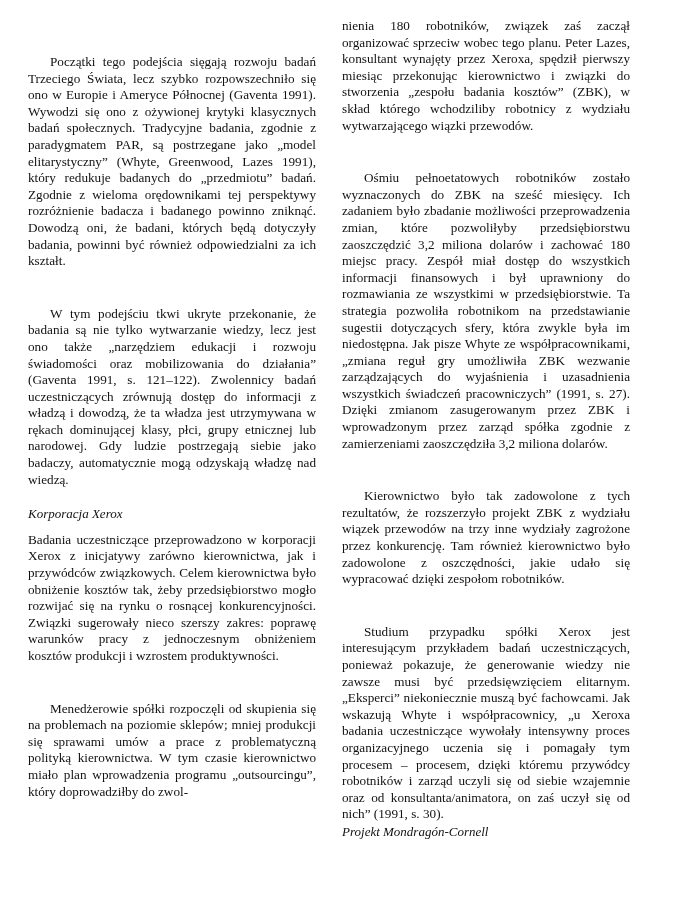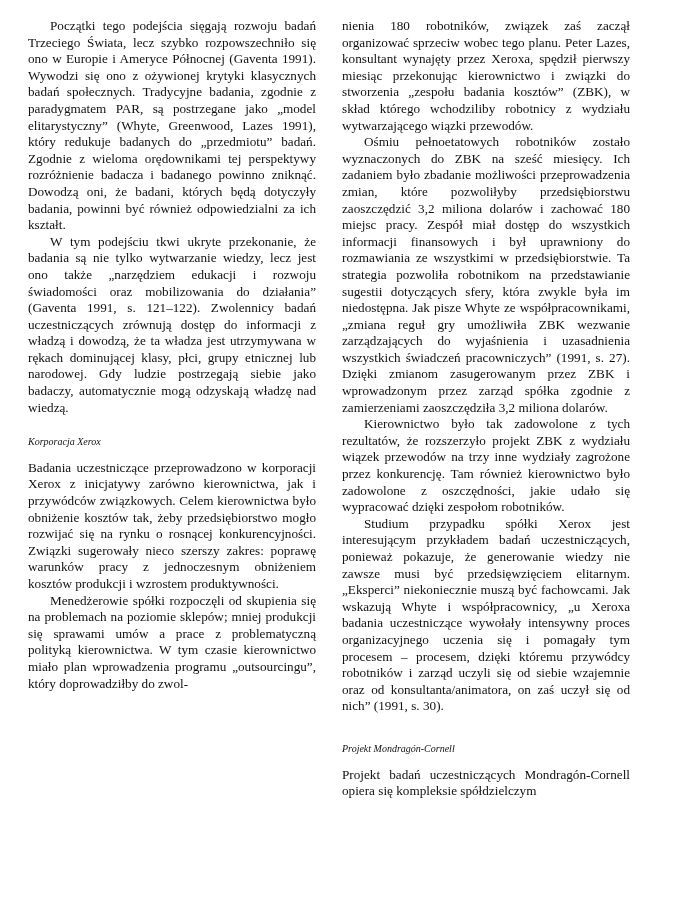--- a/index.html
+++ b/index.html
@@ -35,33 +35,34 @@
     margin: 0;
     text-align: justify;
     text-justify: inter-word;
     font-size: 13.2px;
     line-height: 16.6px;
     hyphens: manual;
     -webkit-hyphens: manual;
   }
   p.indent {
     text-indent: 22px;
+    margin-top: 36px;
   }
   p.noindent {
     text-indent: 0;
   }
   .heading {
     font-style: italic;
-    font-size: 10px;
+    font-size: 13px;
     line-height: 16.6px;
     margin: 18px 0 9px 0;
     text-align: left;
   }
   .heading.tight-top {
-    margin-top: 26px;
+    margin-top: 1px;
   }
 </style>
 </head>
 <body>
 
 <div class="page">
   <div class="columns">
 
     <div class="col">
       <p class="indent">Początki tego podejścia sięgają rozwoju badań Trzeciego Świata, lecz szybko rozpowszechniło się ono w Europie i Ameryce Północnej (Gaventa 1991). Wywodzi się ono z ożywionej krytyki klasycznych badań społecznych. Tradycyjne badania, zgodnie z paradygmatem PAR, są postrzegane jako „model elitarystyczny” (Whyte, Greenwood, Lazes 1991), który redukuje badanych do „przedmiotu” badań. Zgodnie z wieloma orędownikami tej perspektywy rozróżnienie badacza i badanego powinno zniknąć. Dowodzą oni, że badani, których będą dotyczyły badania, powinni być również odpowiedzialni za ich kształt.</p>
@@ -70,17 +71,16 @@
       <p class="noindent">Badania uczestniczące przeprowadzono w korporacji Xerox z inicjatywy zarówno kierownictwa, jak i przywódców związkowych. Celem kierownictwa było obniżenie kosztów tak, żeby przedsiębiorstwo mogło rozwijać się na rynku o rosnącej konkurencyjności. Związki sugerowały nieco szerszy zakres: poprawę warunków pracy z jednoczesnym obniżeniem kosztów produkcji i wzrostem produktywności.</p>
       <p class="indent">Menedżerowie spółki rozpoczęli od skupienia się na problemach na poziomie sklepów; mniej produkcji się sprawami umów a prace z problematyczną polityką kierownictwa. W tym czasie kierownictwo miało plan wprowadzenia programu „outsourcingu”, który doprowadziłby do zwol-</p>
     </div>
 
     <div class="col">
       <p class="noindent">nienia 180 robotników, związek zaś zaczął organizować sprzeciw wobec tego planu. Peter Lazes, konsultant wynajęty przez Xeroxa, spędził pierwszy miesiąc przekonując kierownictwo i związki do stworzenia „zespołu badania kosztów” (ZBK), w skład którego wchodziliby robotnicy z wydziału wytwarzającego wiązki przewodów.</p>
       <p class="indent">Ośmiu pełnoetatowych robotników zostało wyznaczonych do ZBK na sześć miesięcy. Ich zadaniem było zbadanie możliwości przeprowadzenia zmian, które pozwoliłyby przedsiębiorstwu zaoszczędzić 3,2 miliona dolarów i zachować 180 miejsc pracy. Zespół miał dostęp do wszystkich informacji finansowych i był uprawniony do rozmawiania ze wszystkimi w przedsiębiorstwie. Ta strategia pozwoliła robotnikom na przedstawianie sugestii dotyczących sfery, która zwykle była im niedostępna. Jak pisze Whyte ze współpracownikami, „zmiana reguł gry umożliwiła ZBK wezwanie zarządzających do wyjaśnienia i uzasadnienia wszystkich świadczeń pracowniczych” (1991, s. 27). Dzięki zmianom zasugerowanym przez ZBK i wprowadzonym przez zarząd spółka zgodnie z zamierzeniami zaoszczędziła 3,2 miliona dolarów.</p>
       <p class="indent">Kierownictwo było tak zadowolone z tych rezultatów, że rozszerzyło projekt ZBK z wydziału wiązek przewodów na trzy inne wydziały zagrożone przez konkurencję. Tam również kierownictwo było zadowolone z oszczędności, jakie udało się wypracować dzięki zespołom robotników.</p>
       <p class="indent">Studium przypadku spółki Xerox jest interesującym przykładem badań uczestniczących, ponieważ pokazuje, że generowanie wiedzy nie zawsze musi być przedsięwzięciem elitarnym. „Eksperci” niekoniecznie muszą być fachowcami. Jak wskazują Whyte i współpracownicy, „u Xeroxa badania uczestniczące wywołały intensywny proces organizacyjnego uczenia się i pomagały tym procesem – procesem, dzięki któremu przywódcy robotników i zarząd uczyli się od siebie wzajemnie oraz od konsultanta/animatora, on zaś uczył się od nich” (1991, s. 30).</p>
       <div class="heading tight-top">Projekt Mondragón-Cornell</div>
-      <p class="noindent">Projekt badań uczestniczących Mondragón-Cornell opiera się kompleksie spółdzielczym</p>
     </div>
 
   </div>
 </div>
 
 </body></html>

